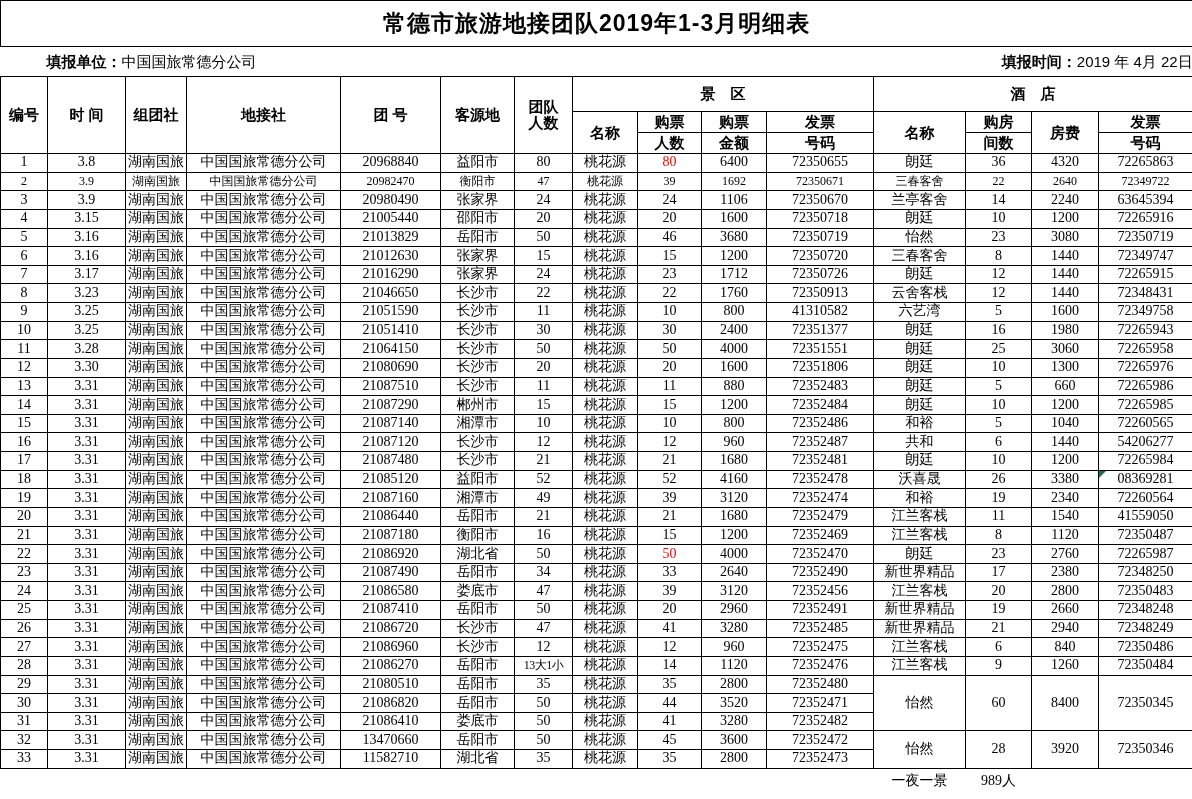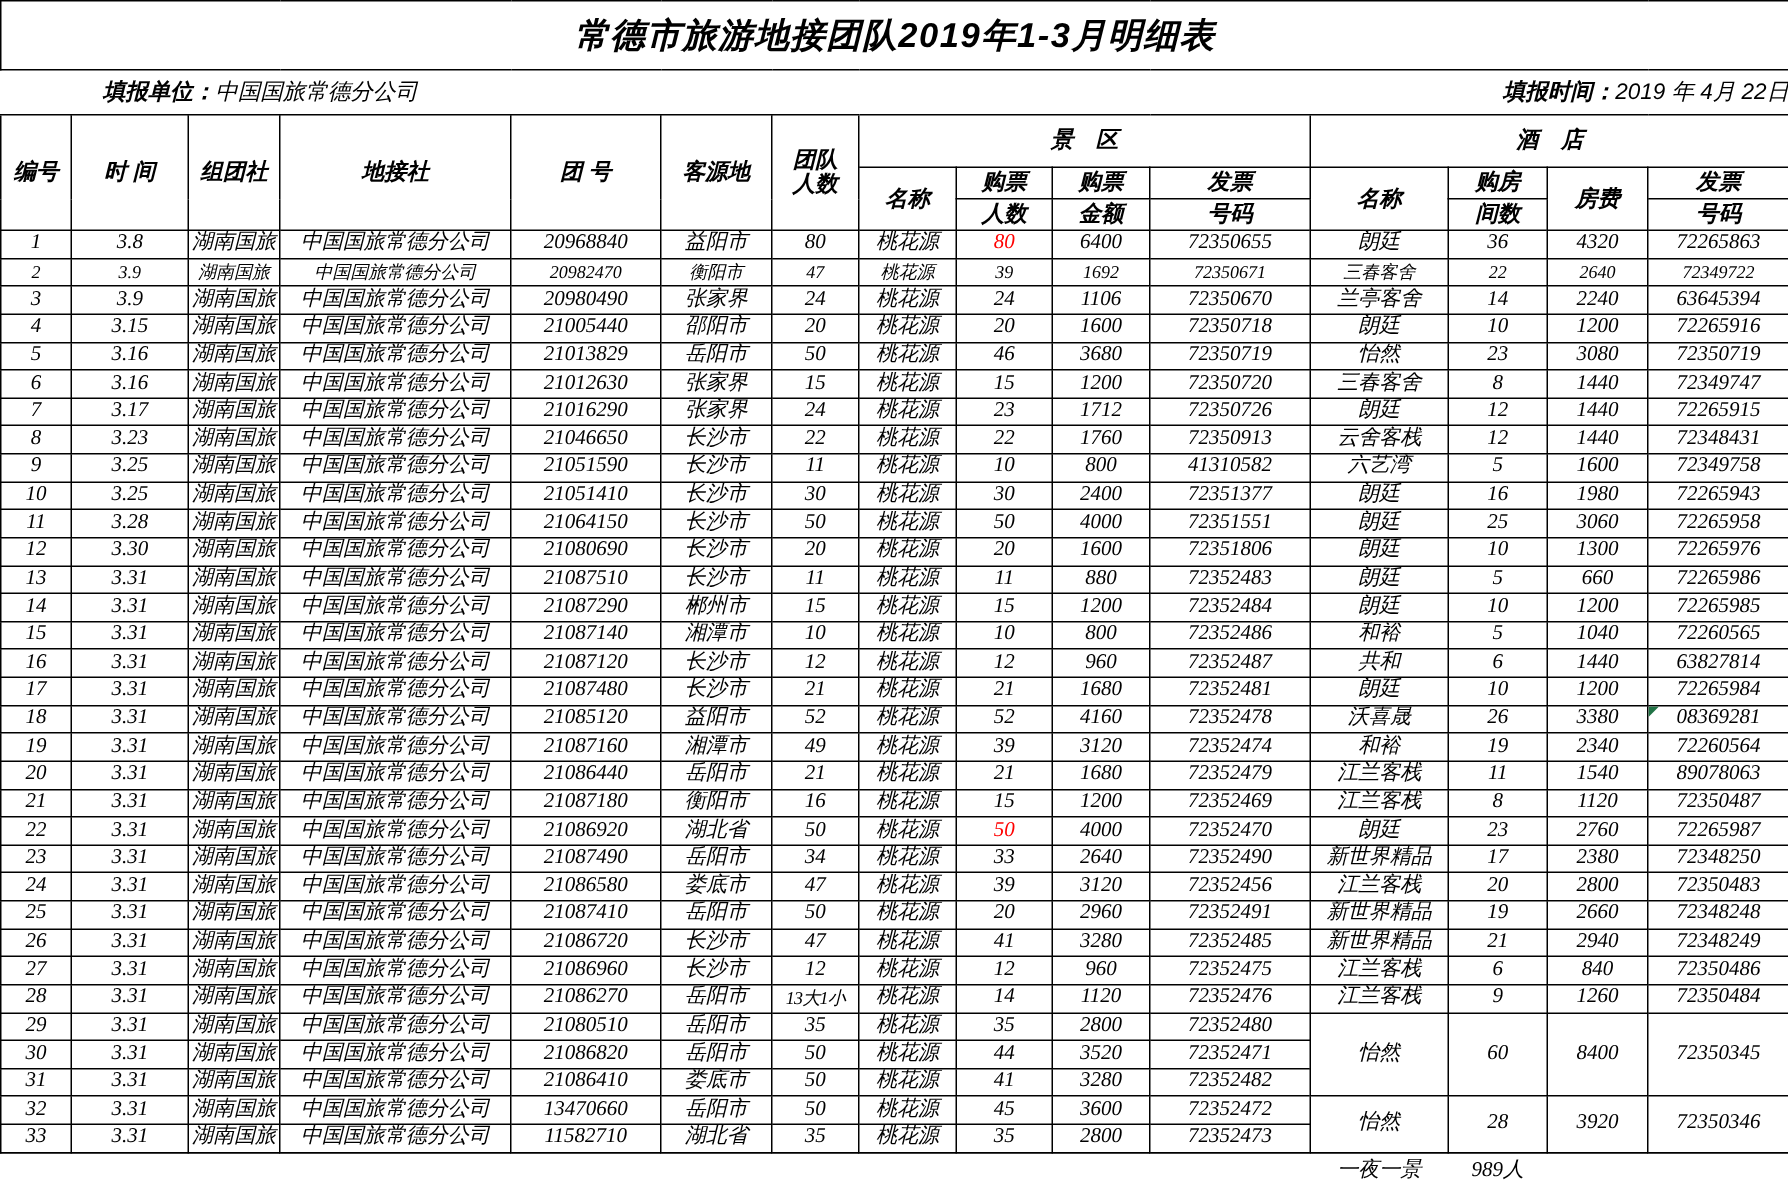--- a/index.html
+++ b/index.html
@@ -1,32 +1,32 @@
 <!DOCTYPE html>
 <html><head>
 <meta charset="utf-8">
 <style>
   html,body { margin:0; padding:0; background:#fff; }
   body { width:1192px; height:799px; overflow:hidden;
          font-family:"Liberation Serif","DejaVu Serif",serif; color:#000; }
-  table { border-collapse:collapse; table-layout:fixed; width:1192px;font-style:italic; }
+  table { border-collapse:collapse; table-layout:fixed; width:1192px; }
   td { padding:0; margin:0; text-align:center; vertical-align:middle;
        font-size:14px; line-height:1.05; white-space:nowrap; overflow:hidden; }
 
   
   .title-row { height:46px; }
   .title-row td { border:1px solid #000;
         font-family:"Liberation Sans","DejaVu Sans",sans-serif;
         font-weight:bold; font-size:23px; letter-spacing:1px; }
 
   
   .meta-row { height:30px; }
   .meta-row td { border:none; border-bottom:1px solid #000;
         font-family:"Liberation Sans","DejaVu Sans",sans-serif; font-size:15px; }
-  .meta-left  { border-left:1px solid #000; text-align:left; padding-left:68px; }
+  .meta-left  { border-left:1px solid #000; text-align:left; padding-left:46px; }
   .meta-mid   { border-left:1px solid #cfcfcf; }
   .meta-right { border-left:1px solid #cfcfcf; border-right:1px solid #000;
                 text-align:right; padding-left:5px; }
   .lbl { font-weight:bold; }
   .val { font-weight:normal; }
 
   
   tbody.grid td { border:1px solid #000; }
   .hdr td { font-family:"Liberation Sans","DejaVu Sans",sans-serif;
             font-weight:bold; font-size:15px; }
@@ -383,21 +383,21 @@
         <td>21087120</td>
         <td>长沙市</td>
         <td>12</td>
         <td>桃花源</td>
         <td>12</td>
         <td>960</td>
         <td>72352487</td>
         <td>共和</td>
         <td>6</td>
         <td>1440</td>
-        <td>63827814</td>
+        <td>54206277</td>
       </tr>
       <tr class="data-row">
         <td>17</td>
         <td>3.31</td>
         <td>湖南国旅</td>
         <td>中国国旅常德分公司</td>
         <td>21087480</td>
         <td>长沙市</td>
         <td>21</td>
         <td>桃花源</td>
@@ -451,21 +451,21 @@
         <td>21086440</td>
         <td>岳阳市</td>
         <td>21</td>
         <td>桃花源</td>
         <td>21</td>
         <td>1680</td>
         <td>72352479</td>
         <td>江兰客栈</td>
         <td>11</td>
         <td>1540</td>
-        <td>89078063</td>
+        <td>41559050</td>
       </tr>
       <tr class="data-row">
         <td>21</td>
         <td>3.31</td>
         <td>湖南国旅</td>
         <td>中国国旅常德分公司</td>
         <td>21087180</td>
         <td>衡阳市</td>
         <td>16</td>
         <td>桃花源</td>

